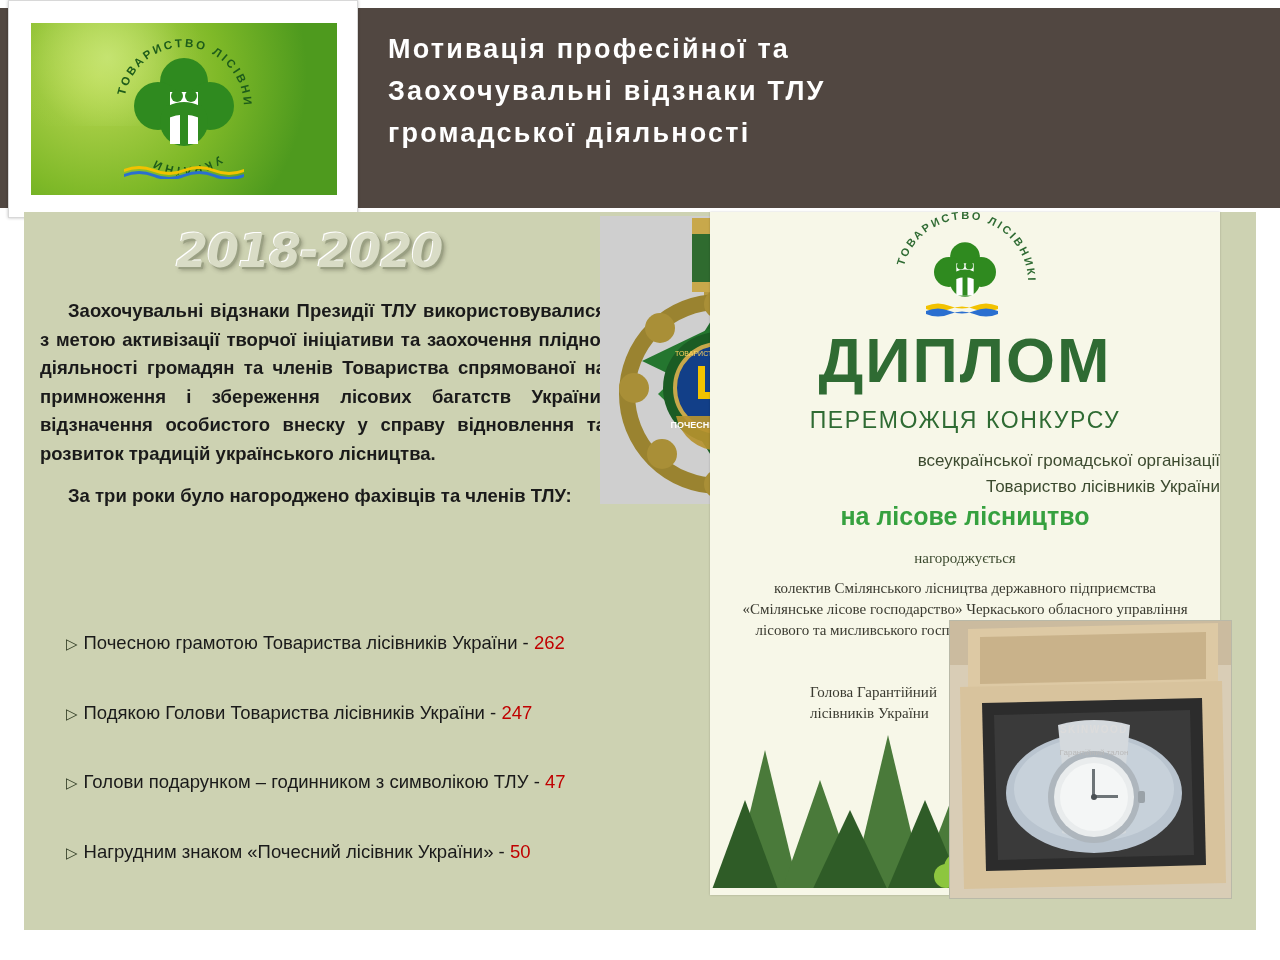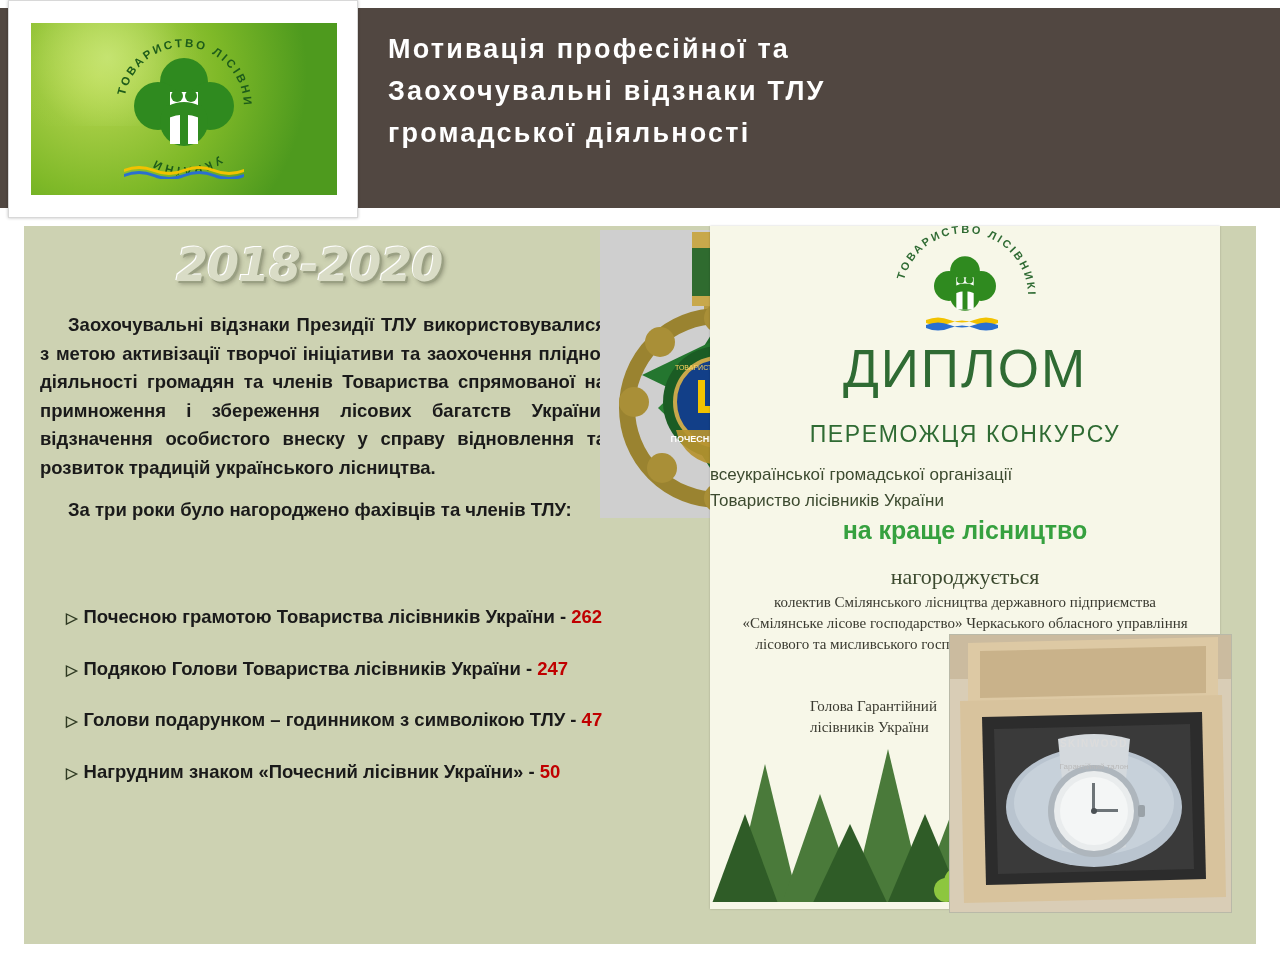--- a/index.html
+++ b/index.html
@@ -92,21 +92,21 @@
     bottom: 16px;
     transform: translateX(-50%);
     width: 120px;
     height: 16px;
   }
 
   
   .content-area {
     position: absolute;
     left: 24px;
-    top: 226px;
+    top: 212px;
     width: 1232px;
     height: 718px;
     background: #cdd2b2;
   }
 
   
   .left-panel {
     position: absolute;
     left: 0px;
     top: 0px;
@@ -145,26 +145,27 @@
     text-indent: 28px;
   }
   .awards-list {
     position: absolute;
     left: 16px;
     top: 377px;
     width: 570px;
   }
   .award-item {
     font-size: 18.5px;
-    font-weight: bold;
+    font-weight: normal;
     color: #1a1a1a;
     line-height: 28.5px;
     text-align: justify;
     margin-bottom: 22px;
     text-indent: 26px;
+    margin-top: 40px;
   }
   .award-item .tri {
     color: #2f3a22;
     font-size: 15px;
     padding-right: 6px;
   }
   .award-item .count {
     color: #c00000;
   }
 
@@ -197,63 +198,63 @@
     transform: translateX(-50%);
     width: 170px;
     height: 130px;
   }
   .dip-title {
     position: absolute;
     left: 0;
     top: 112px;
     width: 100%;
     text-align: center;
-    font-size: 53px;
-    font-weight: normal;
+    font-size: 63px;
+    font-weight: bold;
     letter-spacing: 2px;
     color: #2f6b33;
     font-family: "Liberation Sans", sans-serif;
   }
   .dip-sub1 {
     position: absolute;
     left: 0;
     top: 195px;
     width: 100%;
     text-align: center;
     font-size: 23px;
     color: #2f6b33;
     letter-spacing: 1.6px;
   }
   .dip-sub2 {
     position: absolute;
     left: 0;
     top: 236px;
     width: 100%;
-    text-align: left;
+    text-align: right;
     font-size: 17px;
     color: #3c4a2f;
     line-height: 26px;
   }
   .dip-green {
     position: absolute;
     left: 0;
     top: 290px;
     width: 100%;
     text-align: center;
     font-size: 25px;
     font-weight: bold;
     color: #36a13f;
   }
   .dip-award-label {
     position: absolute;
     left: 0;
     top: 338px;
     width: 100%;
     text-align: center;
-    font-size: 22px;
+    font-size: 15px;
     color: #3c4a2f;
     font-family: "Liberation Serif", serif;
   }
   .dip-body {
     position: absolute;
     left: 30px;
     top: 366px;
     width: 450px;
     text-align: center;
     font-size: 15px;
@@ -452,21 +453,21 @@
         <path d="M46,100 q12,-5 24,0 t24,0 t24,0 v3 q-12,5 -24,0 t-24,0 t-24,0 z" fill="#f2c200"></path>
         <path d="M46,105 q12,-5 24,0 t24,0 t24,0 v3 q-12,5 -24,0 t-24,0 t-24,0 z" fill="#2a6fd0"></path>
       </svg>
     </div>
     <div class="dip-title">ДИПЛОМ</div>
     <div class="dip-sub1">ПЕРЕМОЖЦЯ КОНКУРСУ</div>
     <div class="dip-sub2">
       <div>всеукраїнської громадської організації</div>
       <div>Товариство лісівників України</div>
     </div>
-    <div class="dip-green">на краще лісництво</div>
+    <div class="dip-green">на лісове лісництво</div>
     <div class="dip-award-label">нагороджується</div>
     <div class="dip-body">колектив Смілянського лісництва державного підприємства «Смілянське лісове господарство» Черкаського обласного управління лісового та мисливського господарства  за перше місце у конкурсі</div>
     <div class="dip-sign">
       <div>Голова Гарантійний</div>
       <div>лісівників України</div>
     </div>
     <div class="dip-trees">
       <svg viewBox="0 0 510 215" width="510" height="215" preserveAspectRatio="none">
         <g fill="#4a7a3a">
           <polygon points="20,215 55,70 90,215"></polygon>

